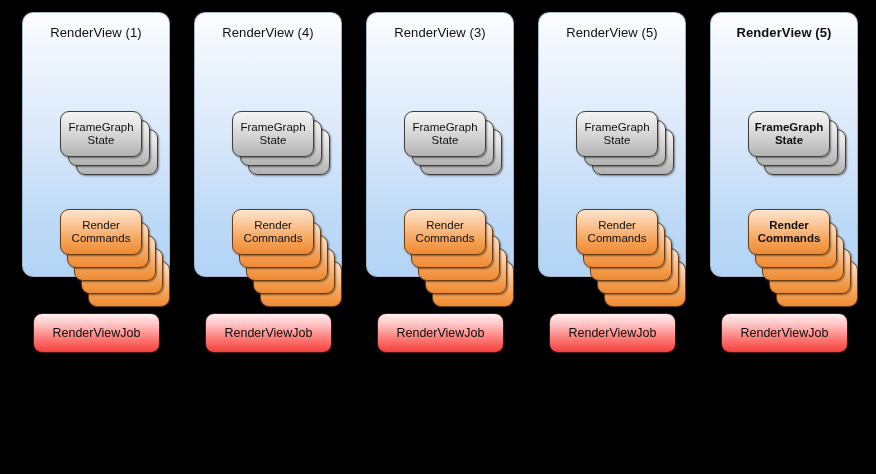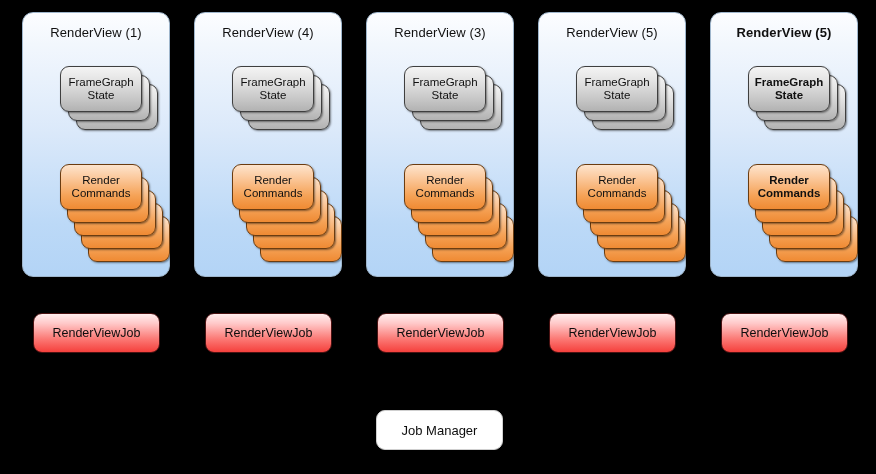--- a/index.html
+++ b/index.html
@@ -42,20 +42,21 @@
     top: 12px;
     text-align: center;
     font-size: 13px;
     color: #101010;
     letter-spacing: 0.1px;
   }
 
   
   .stack {
     position: absolute;
+    margin-top: 45px;
   }
   .card {
     position: absolute;
     width: 82px;
     height: 46px;
     border-radius: 9px;
     box-sizing: border-box;
     border: 1px solid #4a4a4a;
     box-shadow: 1px 1px 2px rgba(0,0,0,0.45);
   }
@@ -248,16 +249,13 @@
         <div class="card orange" style="left: 7px; top: 13px; z-index: 4;"></div>
         <div class="card orange" style="left: 0px; top: 0px; z-index: 5;">
           <div class="card-label">Render
 Commands</div>
         </div>
       </div>
     </div>
     <div class="rv-job" style="left: 721px;">
       <div class="rv-job-label">RenderViewJob</div>
     </div>
-    <div id="job-manager">
-      <div class="jm-label">Job Manager</div>
-    </div>
   </div>
 
 </body></html>

